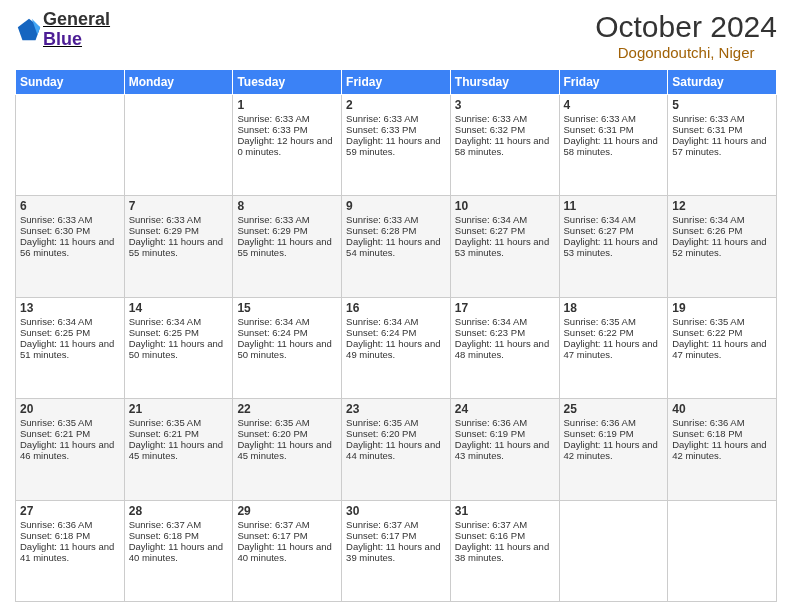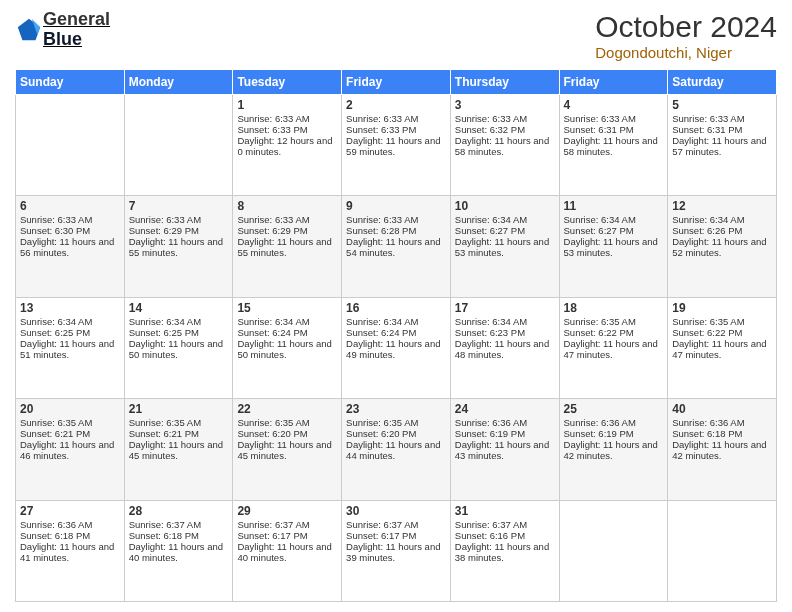--- a/index.html
+++ b/index.html
@@ -27,27 +27,27 @@
       display: flex;
       align-items: center;
       text-decoration: underline;
     }
     .logo-text {
       font-size: 18px;
       font-weight: bold;
       line-height: 1.1;
     }
     .logo-general { color: #333; }
-    .logo-blue { color: #0f172a; }
+    .logo-blue { color: #4c1d95; }
     .logo-icon {
       width: 28px;
       height: 28px;
     }
     .title-block {
-      text-align: left;
+      text-align: center;
     }
     .month-year {
       font-size: 30px;
       font-weight: normal;
       color: #333;
     }
     .location {
       font-size: 15px;
       color: #a16207;
     }

